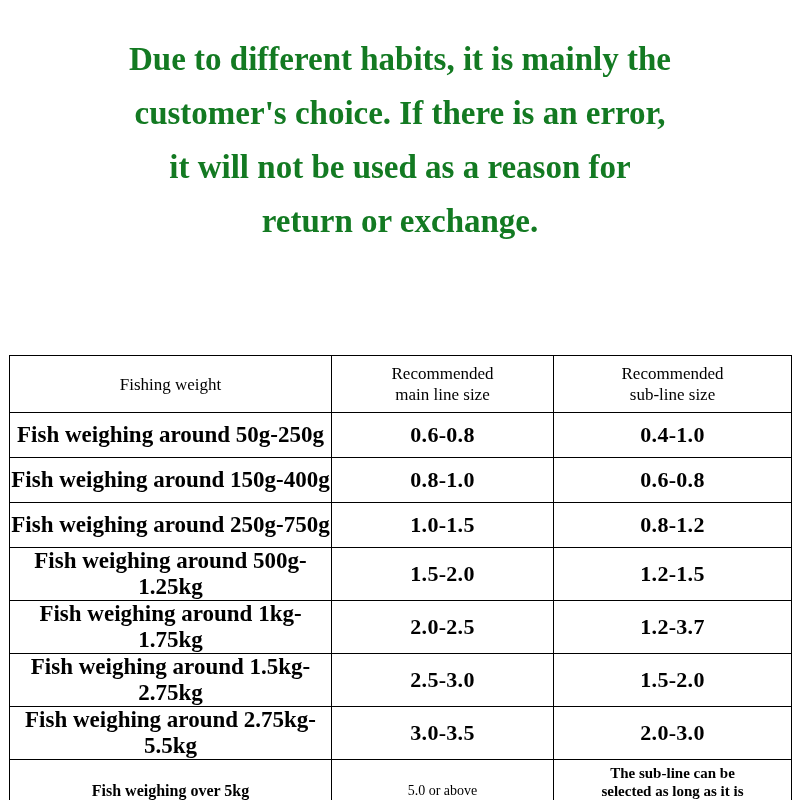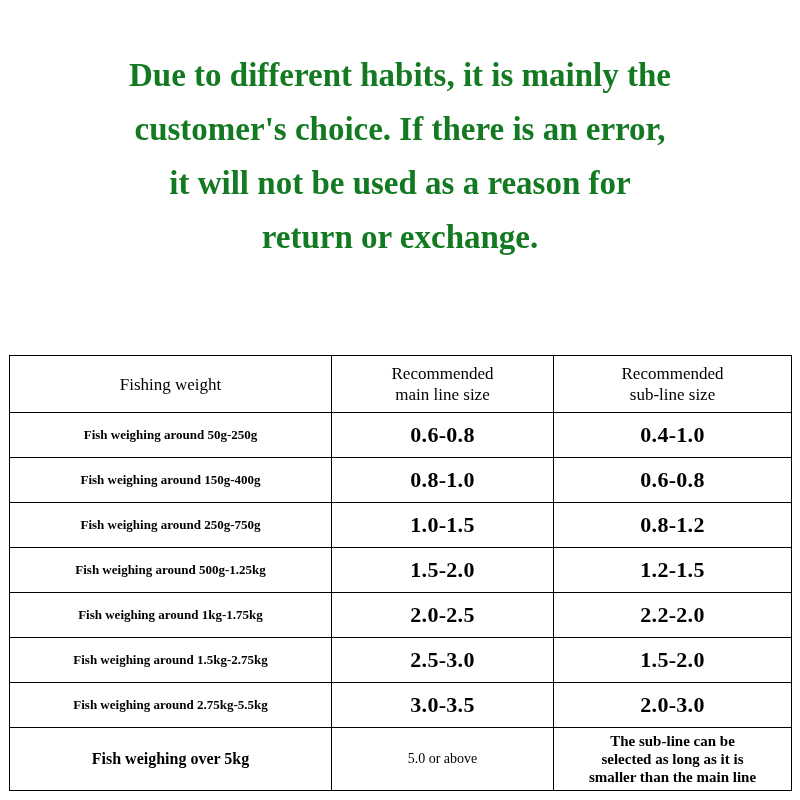--- a/index.html
+++ b/index.html
@@ -19,21 +19,21 @@
     position: relative;
     box-sizing: border-box;
   }
   .headline {
     color: #137a22;
     font-family: "Liberation Serif", serif;
     font-weight: bold;
     font-size: 33px;
     line-height: 54px;
     text-align: center;
-    padding: 48px 52px 0 52px;
+    padding: 32px 52px 0 52px;
     letter-spacing: 0px;
   }
   .headline div {
     white-space: nowrap;
   }
   .table-wrap {
     position: absolute;
     left: 9px;
     top: 355px;
     width: 782px;
@@ -58,21 +58,21 @@
     height: 56px;
     font-size: 17px;
     font-weight: normal;
     line-height: 21px;
   }
   .hdr-cell.first {
     font-size: 17px;
   }
   .row-label {
     height: 44px;
-    font-size: 13px;
+    font-size: 23px;
     font-weight: bold;
   }
   .row-val {
     height: 44px;
     font-size: 22px;
     font-weight: bold;
     letter-spacing: 0.3px;
   }
   .last-label {
     height: 62px;
@@ -141,21 +141,21 @@
           <td class="row-val">0.8-1.2</td>
         </tr>
         <tr>
           <td class="row-label">Fish weighing around 500g-1.25kg</td>
           <td class="row-val">1.5-2.0</td>
           <td class="row-val">1.2-1.5</td>
         </tr>
         <tr>
           <td class="row-label">Fish weighing around 1kg-1.75kg</td>
           <td class="row-val">2.0-2.5</td>
-          <td class="row-val">2.2-2.0</td>
+          <td class="row-val">1.2-3.7</td>
         </tr>
         <tr>
           <td class="row-label">Fish weighing around 1.5kg-2.75kg</td>
           <td class="row-val">2.5-3.0</td>
           <td class="row-val">1.5-2.0</td>
         </tr>
         <tr>
           <td class="row-label">Fish weighing around 2.75kg-5.5kg</td>
           <td class="row-val">3.0-3.5</td>
           <td class="row-val">2.0-3.0</td>

